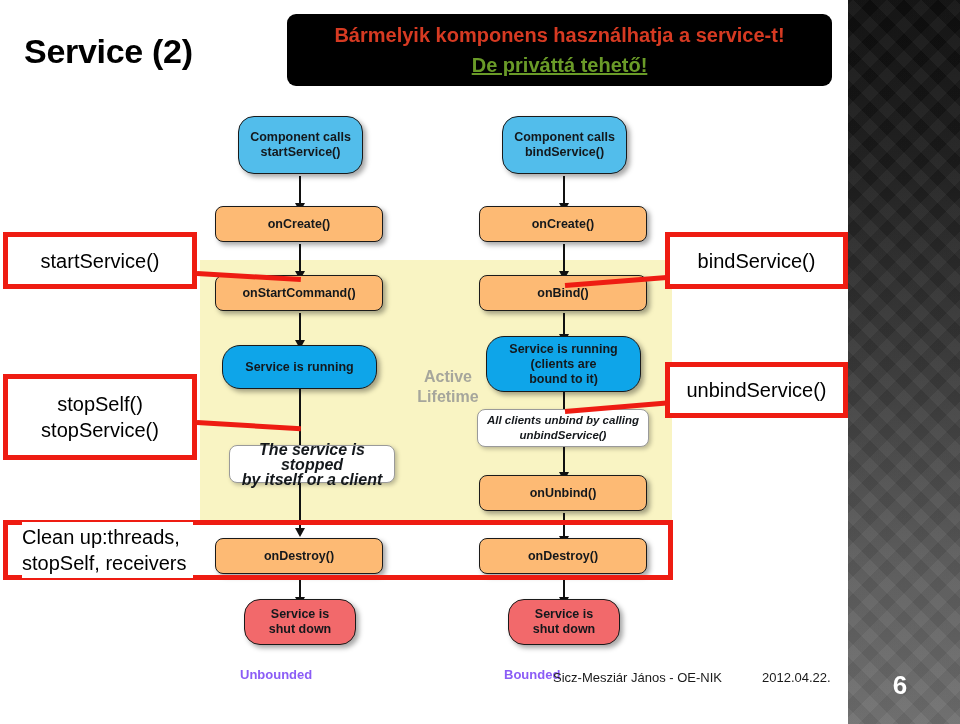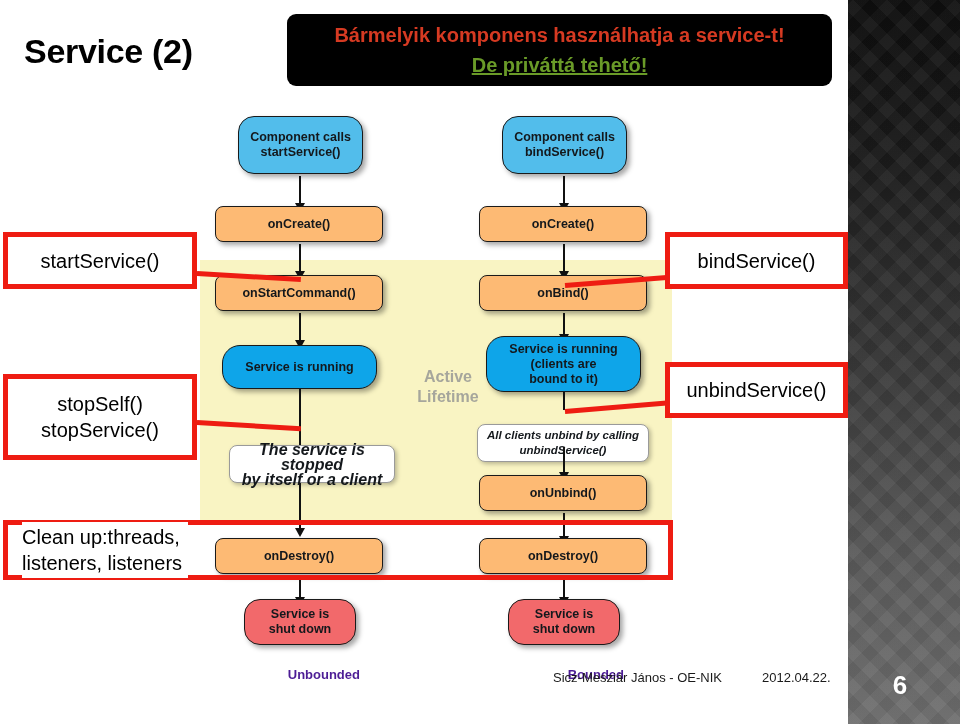--- a/index.html
+++ b/index.html
@@ -137,22 +137,22 @@
     background: #ffffff;
     border: 1.2px solid #9a9a9a;
     border-radius: 8px;
     box-shadow: 2px 2px 4px rgba(0,0,0,.25);
     font-style: italic;
   }
   .col-label {
     position: absolute;
     font-size: 13px;
     font-weight: bold;
-    color: #4c1d95;
-    text-align: right;
+    color: #8b5cf6;
+    text-align: left;
   }
 
   
   .arrow {
     position: absolute;
     width: 2px;
     background: #111111;
   }
   .arrow::after {
     content: "";
@@ -302,21 +302,21 @@
 
   <div class="node n-green" style="left:486px; top:336px; width:155px; height:56px;">
     <div>
       <div>Service is running</div>
       <div>(clients are</div>
       <div>bound to it)</div>
     </div>
   </div>
   <div class="arrow nohead" style="left:563px; top:392px; height:18px;"></div>
 
-  <div class="node n-note" style="left:477px; top:409px; width:172px; height:38px; font-size:11.5px;margin-top:15px;">
+  <div class="node n-note" style="left:477px; top:409px; width:172px; height:38px; font-size:11.5px;">
     <div>
       <div>All clients unbind by calling</div>
       <div>unbindService()</div>
     </div>
   </div>
   <div class="arrow" style="left:563px; top:447px; height:26px;"></div>
 
   <div class="node n-gray" style="left:479px; top:475px; width:168px; height:36px;">
     <div>onUnbind()</div>
   </div>
@@ -355,21 +355,21 @@
     </div>
   </div>
 
   <div class="ann" style="left:665px; top:362px; width:183px; height:56px;">
     <span>unbindService()</span>
   </div>
 
   <div class="ann left-align" style="left:3px; top:520px; width:670px; height:60px; background:transparent;">
     <div style="background:#ffffff; padding:2px 6px 2px 0;">
       <div>Clean up:threads,</div>
-      <div>listeners,  listeners</div>
+      <div>stopSelf,  receivers</div>
     </div>
   </div>
 
   <div id="footer-author">Sicz-Mesziár János - OE-NIK</div>
   <div id="footer-date">2012.04.22.</div>
   <div id="page-number">6</div>
 
 </div>
 
 </body></html>

